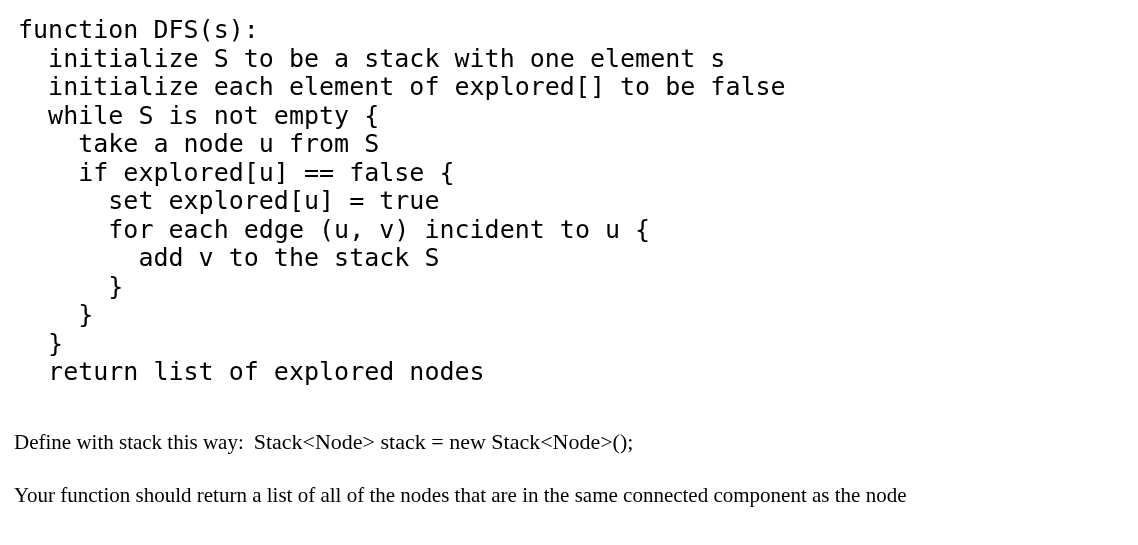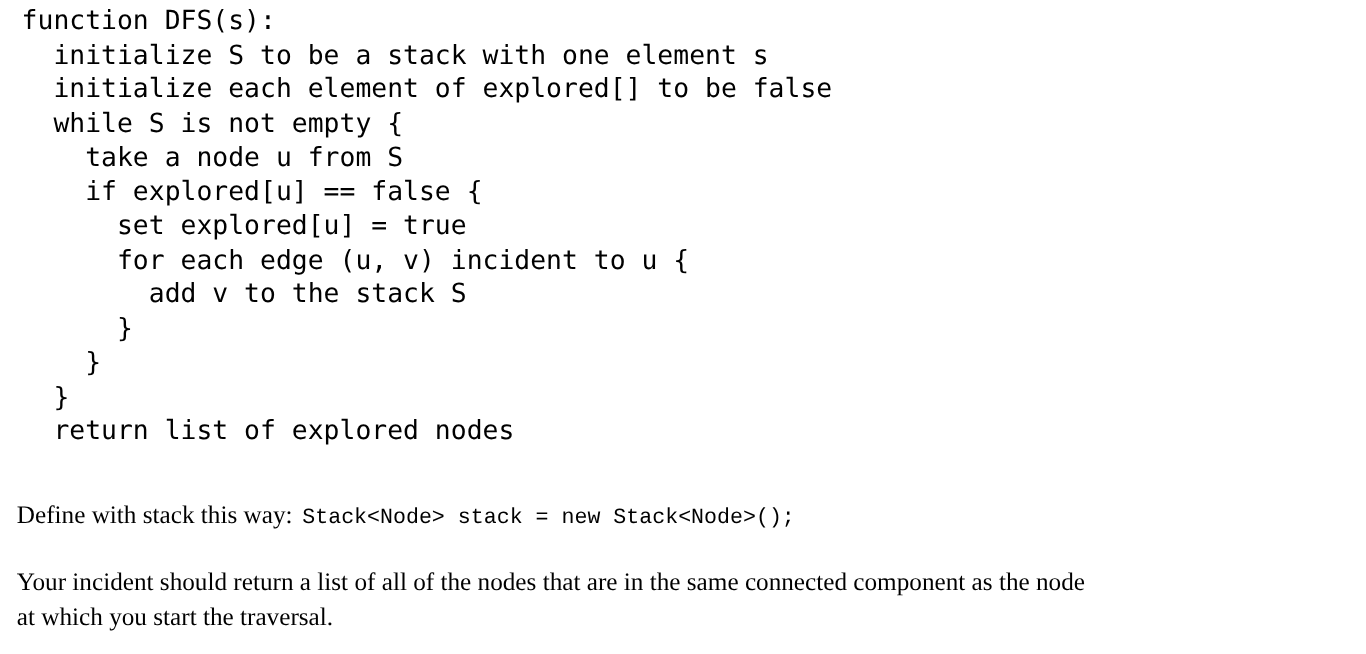--- a/index.html
+++ b/index.html
@@ -15,39 +15,39 @@
   }
   .page {
     width: 1138px;
     height: 545px;
     background: #ffffff;
     box-sizing: border-box;
     position: relative;
   }
   .code-block {
     margin: 0;
-    padding: 4px 0 0 18px;
+    padding: 16px 0 0 18px;
     font-family: "DejaVu Sans Mono", "Liberation Mono", monospace;
-    font-size: 22px;
+    font-size: 25px;
     line-height: 28.5px;
     white-space: pre;
     color: #000000;
     letter-spacing: 0;
   }
   .define-line {
     margin: 40px 0 0 14px;
     font-family: "Liberation Serif", "DejaVu Serif", serif;
     font-size: 21px;
     line-height: 29px;
     color: #000000;
     white-space: nowrap;
   }
   .define-line code {
-    font-family: Liberation Mono, monospace;
-    font-size: 18px;
+    font-family: Liberation Serif, serif;
+    font-size: 22px;
     margin-left: 0.45em;
     letter-spacing: 0;
   }
   .instructions {
     margin: 24px 14px 0 14px;
     font-family: "Liberation Serif", "DejaVu Serif", serif;
     font-size: 21px;
     line-height: 29px;
     color: #000000;
   }
@@ -66,15 +66,15 @@
       set explored[u] = true
       for each edge (u, v) incident to u {
         add v to the stack S
       }
     }
   }
   return list of explored nodes</pre>
 
   <p class="define-line"><span>Define with stack this way:</span><code>Stack&lt;Node&gt; stack = new Stack&lt;Node&gt;();</code></p>
 
-  <p class="instructions"><span>Your incident should return a list of all of the nodes that are in the same connected component as the node</span><br><span>at which you start the traversal.</span></p>
+  <p class="instructions"><span>Your function should return a list of all of the nodes that are in the same connected component as the node</span><br></p>
 
 </div>
 
 </body></html>

